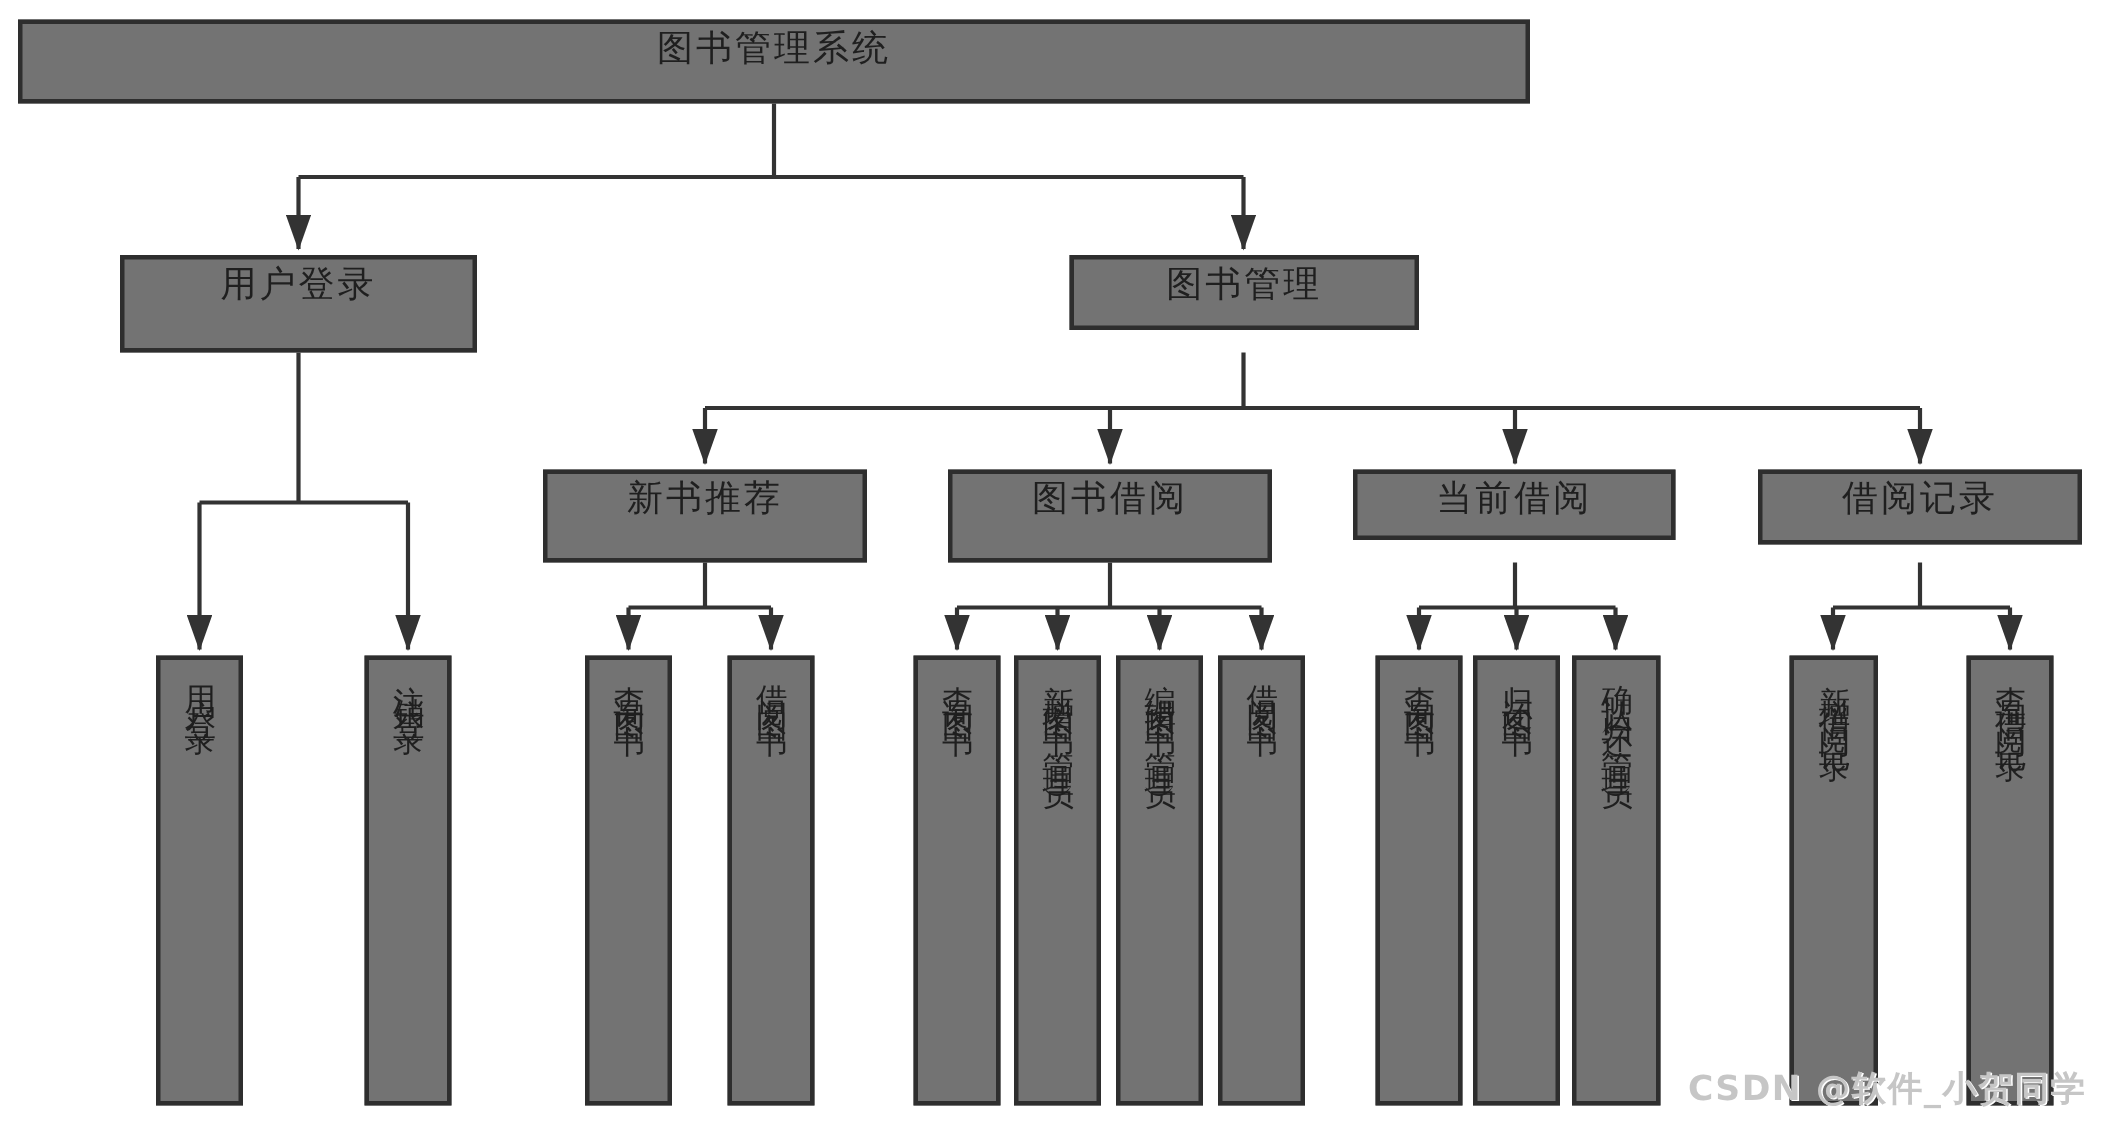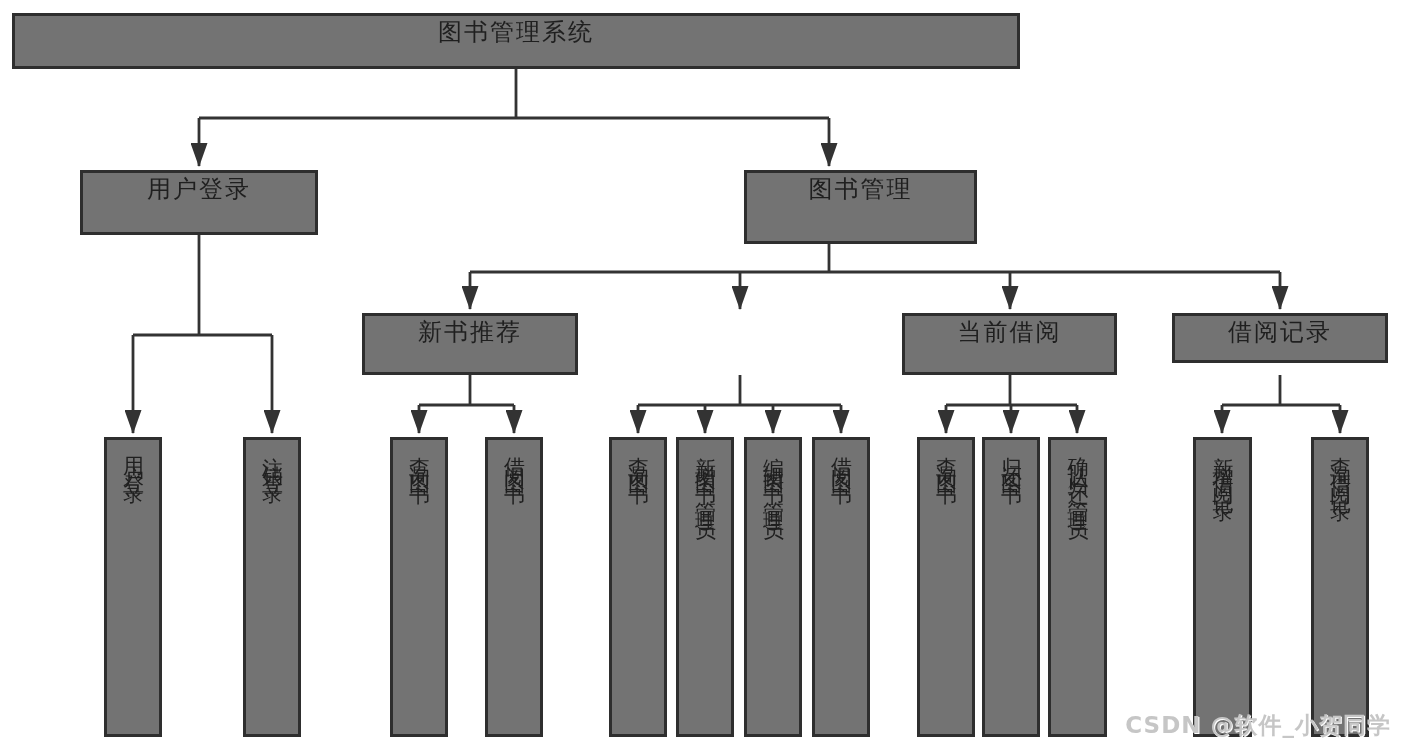--- a/index.html
+++ b/index.html
@@ -112,28 +112,31 @@
     </g>
   </svg>
 
   <div class="box h" style="left:12px; top:13px; width:1008px; height:56px;">
     <span>图书管理系统</span>
   </div>
 
   <div class="box h" style="left:80px; top:170px; width:238px; height:65px;">
     <span>用户登录</span>
   </div>
-  <div class="box h" style="left:713px; top:170px; width:233px; height:74px;margin-left:31px;">
+  <div class="box h" style="left:713px; top:170px; width:233px; height:50px;">
     <span>图书管理</span>
   </div>
 
   <div class="box h" style="left:362px; top:313px; width:216px; height:62px;">
     <span>新书推荐</span>
   </div>
-  <div class="box h" style="left:902px; top:313px; width:215px; height:62px;">
+  <div class="box h" style="left:632px; top:313px; width:216px; height:62px;">
+    <span>图书借阅</span>
+  </div>
+  <div class="box h" style="left:902px; top:313px; width:215px; height:47px;">
     <span>当前借阅</span>
   </div>
   <div class="box h" style="left:1172px; top:313px; width:216px; height:50px;">
     <span>借阅记录</span>
   </div>
 
   <div class="box v" style="left:104px; top:437px; width:58px; height:300px;">
     <span>用户登录</span>
   </div>
   <div class="box v" style="left:243px; top:437px; width:58px; height:300px;">

